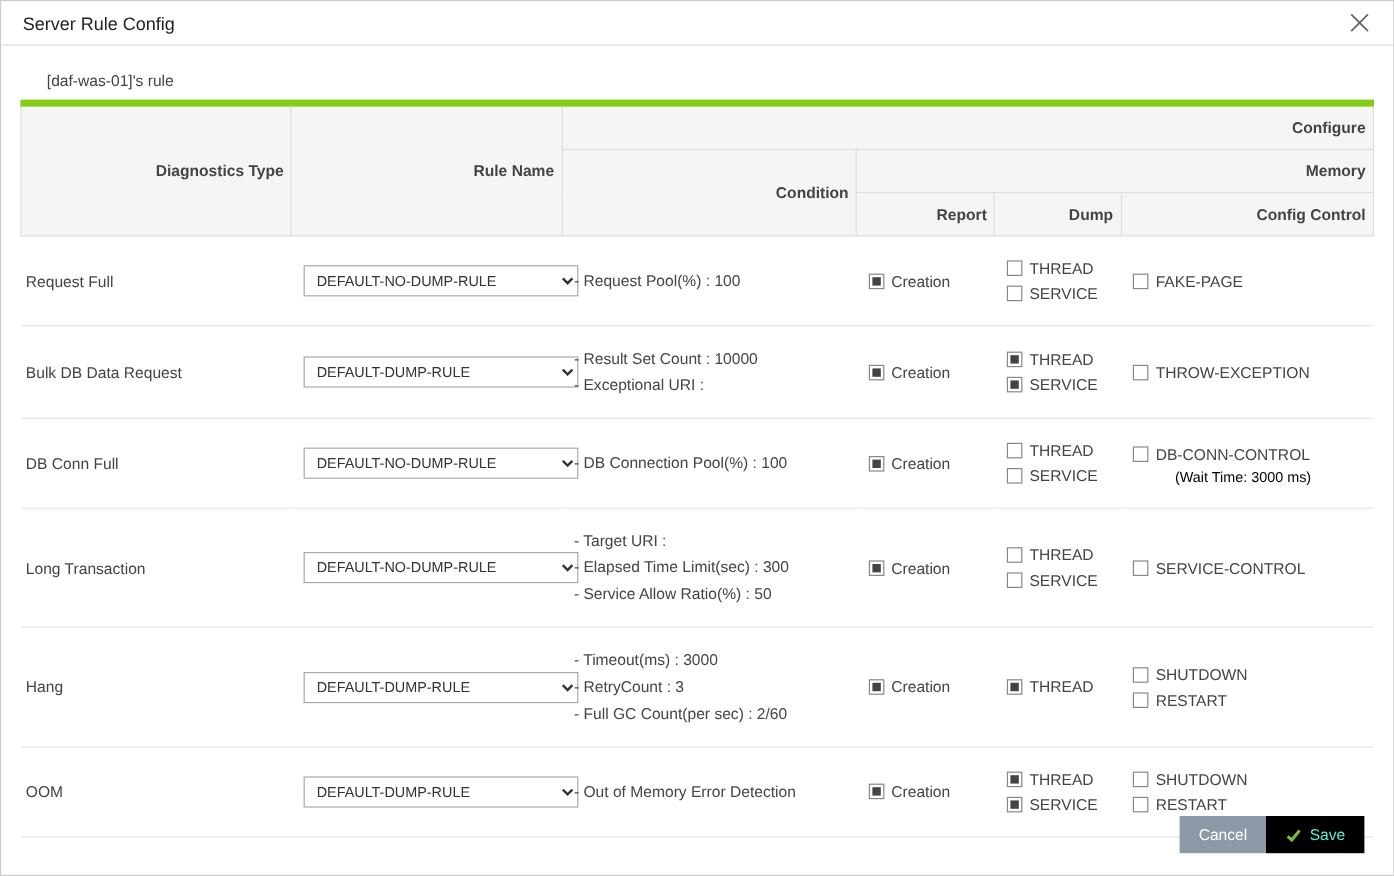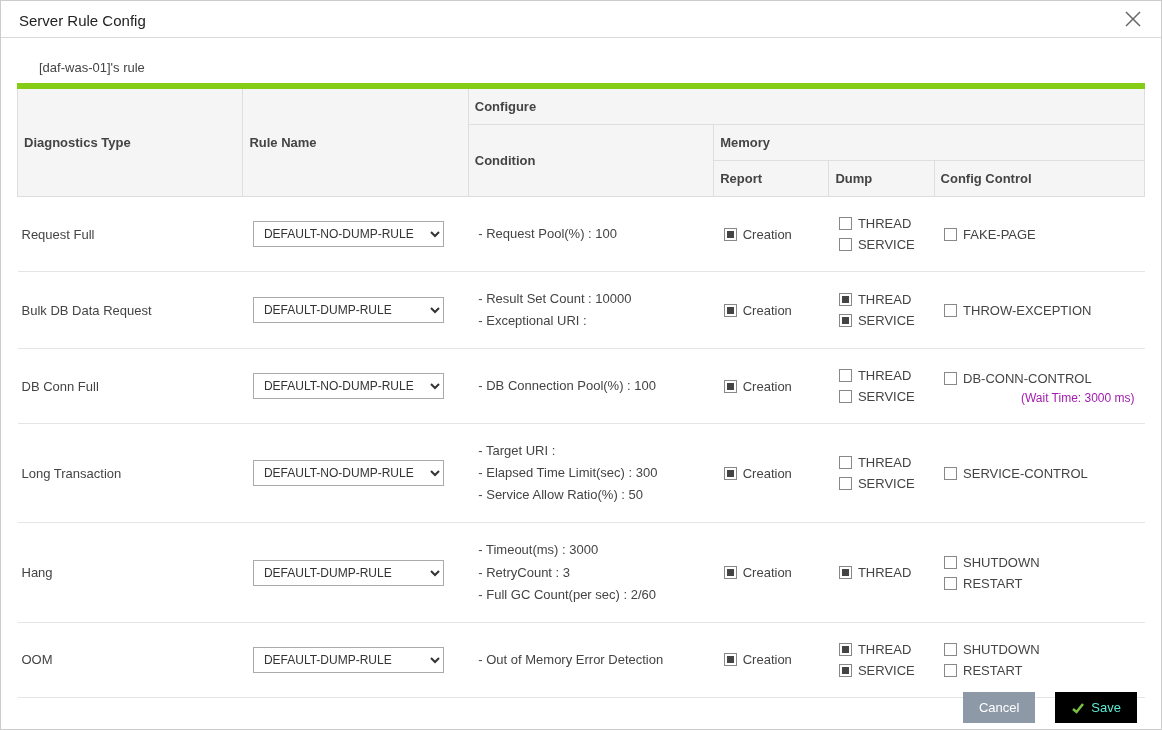--- a/index.html
+++ b/index.html
@@ -46,34 +46,34 @@
     width: 100%;
     border-collapse: collapse;
     table-layout: fixed;
   }
   th {
     background: #f5f5f5;
     border: 1px solid #dedede;
     font-weight: 600;
     color: #444;
     padding: 10px 6px;
-    text-align: left;
+    text-align: right;
     font-size: 13px;
   }
   th.no-top { border-top: none; }
   td {
     border-bottom: 1px solid #e5e5e5;
     padding: 16px 10px;
     vertical-align: middle;
     font-size: 13px;
     color: #444;
   }
   td.diag { padding-left: 4px; }
   select {
-    width: 191px;
+    width: 229px;
     font-size: 12px;
     padding: 4px 6px;
     border: 1px solid #aaa;
     background: #fff;
     color: #333;
   }
   .cond-line { line-height: 1.7; white-space: pre-line; }
   .chk-wrap {
     display: flex;
     align-items: center;
@@ -91,31 +91,30 @@
   }
   .chk.checked::after {
     content: "";
     width: 7px;
     height: 7px;
     background: #444;
   }
   .dump-col, .sc-col { display: flex; flex-direction: column; }
   .sc-sub {
     font-size: 12px;
-    color: #a21caf;
+    color: #000000;
     margin-left: 35px;
     margin-top: 2px;
-    text-align: right;
   }
   .footer {
     position: absolute;
-    bottom: 6px;
+    bottom: 18px;
     right: 24px;
     display: flex;
-    gap: 20px;
+    gap: 0;
   }
   .btn {
     padding: 8px 16px;
     font-size: 13px;
     border: none;
     cursor: pointer;
     display: flex;
     align-items: center;
     gap: 6px;
   }

